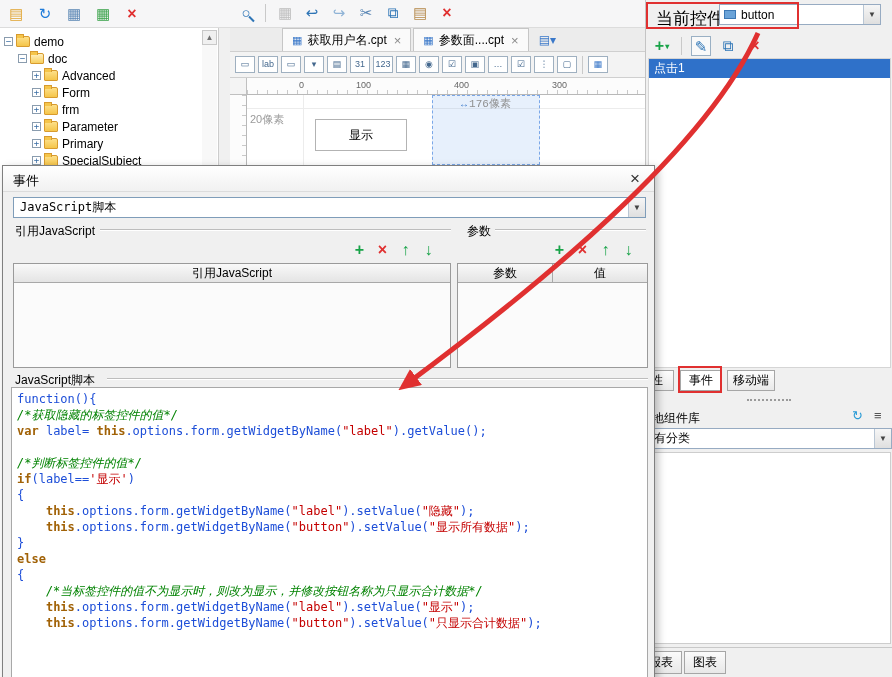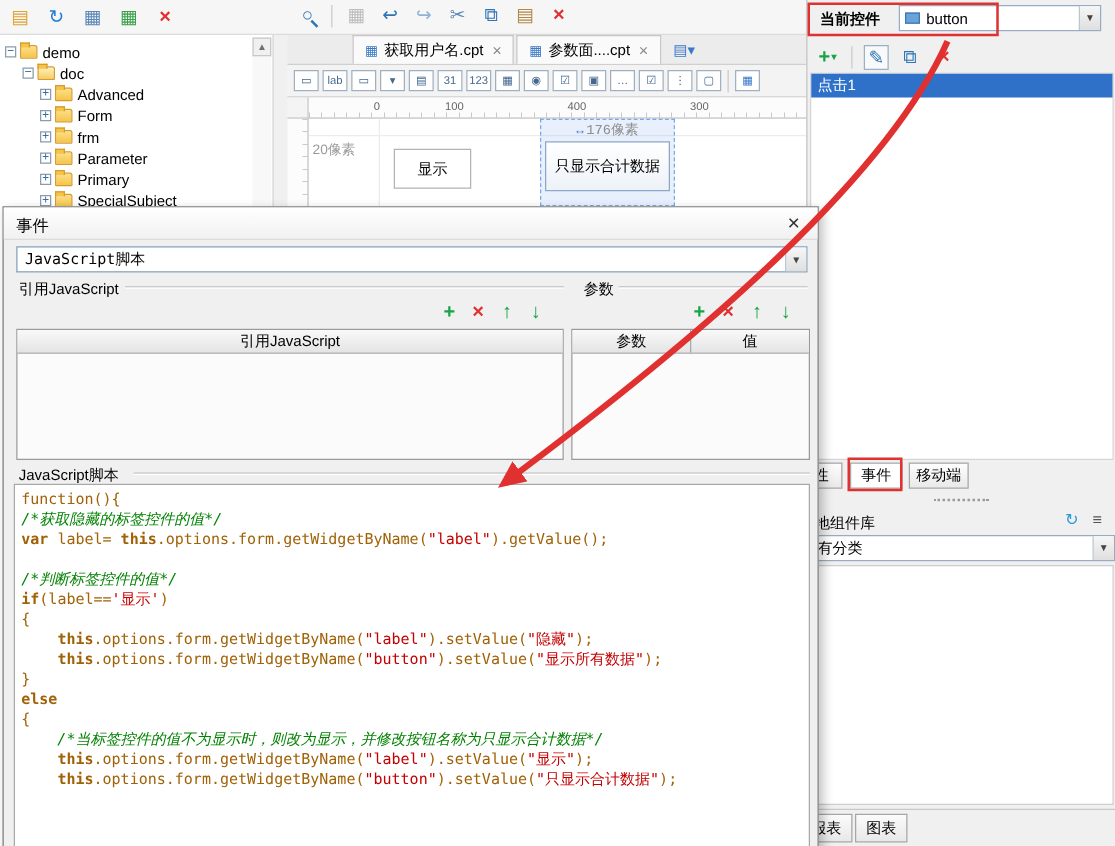--- a/index.html
+++ b/index.html
@@ -38,28 +38,28 @@
 
 .ruler-corner{position:absolute;left:230px;top:78px;width:17px;height:17px;background:#f4f4f4;border-right:1px solid #c0c0c0;border-bottom:1px solid #c0c0c0;}
 .h-ruler{position:absolute;left:247px;top:78px;width:398px;height:17px;background:#fcfcfc;border-bottom:1px solid #b8b8b8;background-image:repeating-linear-gradient(to right,#c9c9c9 0 1px,transparent 1px 10px);background-size:100% 4px;background-position:left bottom;background-repeat:no-repeat;}
 .ruler-mark{position:absolute;top:2px;font-size:9px;color:#666;}
 .v-ruler{position:absolute;left:230px;top:95px;width:17px;height:70px;background:#fcfcfc;border-right:1px solid #b8b8b8;background-image:repeating-linear-gradient(to bottom,#c9c9c9 0 1px,transparent 1px 10px);background-size:4px 100%;background-position:right top;background-repeat:no-repeat;}
 
 .canvas{position:absolute;left:247px;top:95px;width:398px;height:70px;background:#fff;}
 .grid-line-v{position:absolute;left:56px;top:0;width:1px;height:70px;background:#ececec;}
 .grid-line-h{position:absolute;left:0;top:13px;width:398px;height:1px;background:#ececec;}
 .row-label{position:absolute;left:3px;top:17px;color:#9a9a9a;font-size:11px;}
-.btn-show{position:absolute;left:68px;top:24px;width:62px;height:32px;background:#fff;border:1px solid #b3b3b3;text-align:center;line-height:30px;}
+.btn-show{position:absolute;left:68px;top:24px;width:92px;height:32px;background:#fff;border:1px solid #b3b3b3;text-align:center;line-height:30px;}
 .col-highlight{position:absolute;left:185px;top:0;width:108px;height:70px;background:rgba(120,170,240,0.18);border:1px dashed #7aa7e8;}
 .col-label{position:absolute;left:0;top:0;width:100%;text-align:center;color:#8f8f8f;font-size:11px;font-family:Liberation Mono, monospace;}
 .col-arrow{color:#3a78c9;margin-right:2px;font-size:10px;}
 .btn-total{position:absolute;left:189px;top:18px;width:100px;height:40px;background:linear-gradient(#ffffff,#edf2f8);border:1px solid #8fa8c8;text-align:center;line-height:38px;}
 
 .right-panel{position:absolute;left:645px;top:0;width:247px;height:677px;background:#f0f0f0;border-left:1px solid #c4c4c4;}
-.rp-header-label{position:absolute;left:10px;top:7px;font-size:12px;font-weight:bold;}
+.rp-header-label{position:absolute;left:10px;top:7px;font-size:17px;font-weight:normal;}
 .control-combo{position:absolute;left:73px;top:4px;width:162px;height:21px;background:#fff;border:1px solid #97abc2;display:flex;align-items:center;}
 .control-combo-icon{width:12px;height:9px;background:#6aa3d8;border:1px solid #3c78b4;margin:0 5px 0 4px;flex:none;}
 .combo-arrow{margin-left:auto;width:17px;height:100%;background:linear-gradient(#f6f6f6,#dfdfdf);border-left:1px solid #b9c6d4;text-align:center;font-size:8px;line-height:19px;color:#444;flex:none;}
 #rp-toolbar{position:absolute;left:6px;top:34px;display:flex;gap:7px;align-items:center;height:24px;}
 .event-list{position:absolute;left:2px;top:58px;width:243px;height:310px;background:#fff;border:1px solid #d5d5d5;}
 .event-row{height:19px;line-height:19px;padding-left:5px;}
 .event-row.selected{background:#2f71c9;color:#fff;}
 .rp-tab{position:absolute;top:370px;height:21px;background:linear-gradient(#fdfdfd,#e9e9e9);border:1px solid #a6a6a6;text-align:center;line-height:19px;}
 .rp-tab.t1{left:-18px;width:46px;}
 .rp-tab.t2{left:34px;width:42px;background:#fff;}
@@ -84,21 +84,21 @@
 .grp-label{position:absolute;}
 .grp-line{position:absolute;height:2px;border-top:1px solid #bdbdbd;border-bottom:1px solid #fff;}
 .grp-btns{position:absolute;display:flex;gap:6px;align-items:center;}
 .grp-btns .tb-icon{width:17px;}
 .tbl{position:absolute;border:1px solid #9a9a9a;background:#fbfbfb;}
 .tbl-header{height:19px;background:linear-gradient(#f9f9f9,#e4e4e4);border-bottom:1px solid #a8a8a8;display:flex;}
 .tbl-header .cell{flex:1;text-align:center;line-height:18px;}
 .tbl-header .cell + .cell{border-left:1px solid #a8a8a8;}
 .code-area{position:absolute;left:8px;top:221px;width:637px;height:295px;background:#fff;border:1px solid #a8a8a8;padding:3px 5px;overflow:hidden;}
 .code-line{font-family:"DejaVu Sans Mono",monospace;font-size:12px;line-height:16px;white-space:pre;}
-.tok-p{color:#a16207;}
+.tok-p{color:#1d4ed8;}
 .tok-kw{color:#a16207;font-weight:bold;}
 .tok-str{color:#c40000;}
 .tok-cm{color:#008200;font-style:italic;}
 
 .anno-box{position:absolute;border:2px solid #e03030;z-index:70;}
 #anno-control{left:646px;top:2px;width:153px;height:27px;}
 #anno-event{left:678px;top:366px;width:44px;height:27px;}
 #anno-arrow{position:absolute;left:0;top:0;width:892px;height:677px;z-index:65;pointer-events:none;}
 </style>
 </head>
@@ -221,21 +221,20 @@
   <div class="canvas">
     <div class="grid-line-v"></div>
     <div class="grid-line-h"></div>
     <div class="row-label">20像素</div>
     <div class="btn-show">显示</div>
     <div class="col-highlight">
       <div class="col-label">
         <span class="col-arrow">↔</span><span>176像素</span>
       </div>
     </div>
-    <div class="btn-total">只显示合计数据</div>
   </div>
 
   <div class="right-panel">
     <div class="rp-header-label">当前控件</div>
     <div class="control-combo">
       <span class="control-combo-icon"></span>
       <span>button</span>
       <span class="combo-arrow">▼</span>
     </div>
     <div id="rp-toolbar">

